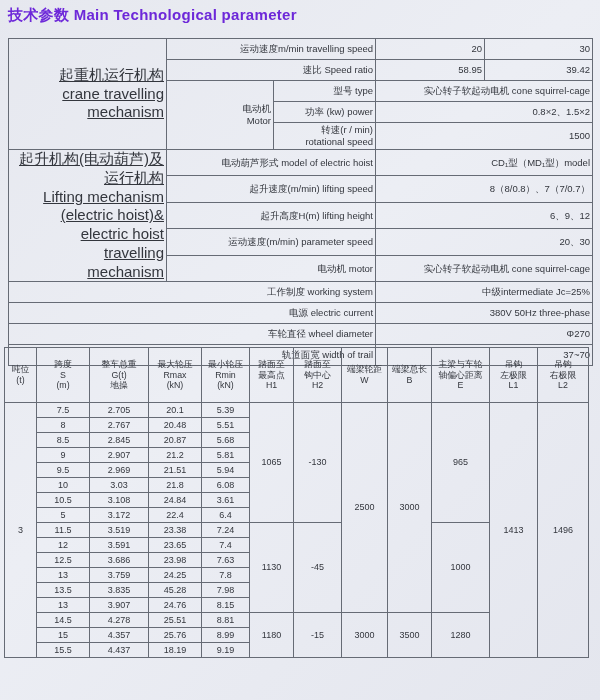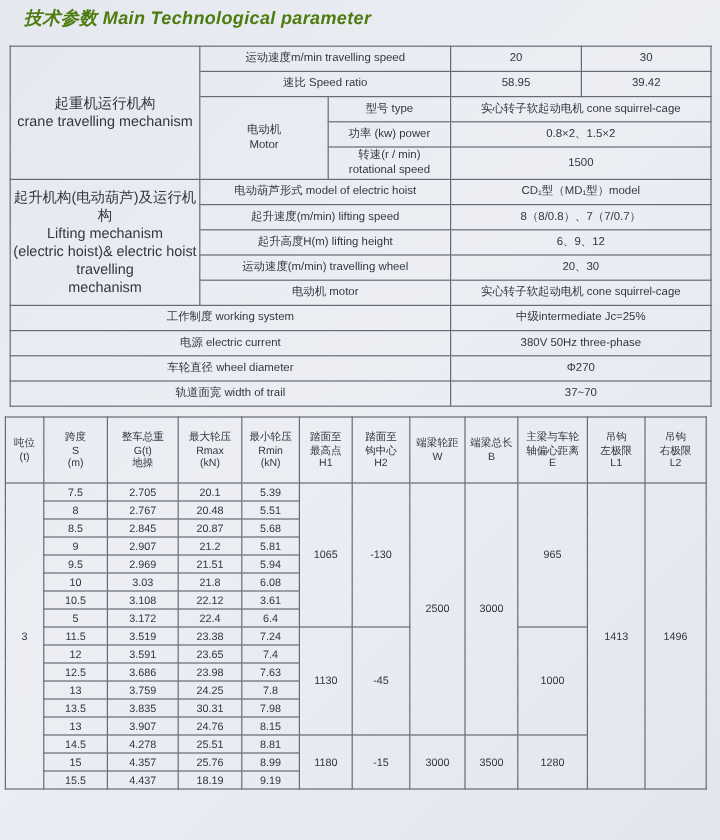--- a/index.html
+++ b/index.html
@@ -5,39 +5,39 @@
   html,body{margin:0;padding:0;}
   body{
     width:600px;height:700px;
     background:linear-gradient(135deg,#e6e8ef 0%,#eceef4 45%,#e4e6ee 100%);
     font-family:"Liberation Sans","DejaVu Sans",sans-serif;
     color:#2e3138;
     -webkit-font-smoothing:antialiased;
   }
   .page{position:relative;width:600px;height:700px;overflow:hidden;}
   .title{
-    position:absolute;left:20px;top:6px;
-    font-size:15px;font-weight:bold;color:#4d7c0f;letter-spacing:.3px;font-style:italic;
+    position:absolute;left:8px;top:6px;
+    font-size:15px;font-weight:bold;color:#6d28d9;letter-spacing:.3px;
   }
   table{border-collapse:collapse;table-layout:fixed;}
   td,th{
     border:1px solid #666b75;
     font-size:9.5px;font-weight:normal;
     text-align:center;vertical-align:middle;
     padding:0 2px;color:#33363d;
     overflow:hidden;
   }
   .param-table{position:absolute;left:8px;top:38px;width:584px;}
-  .param-table td,.param-table th{height:20px;line-height:1.25;}
+  .param-table td,.param-table th{height:20px;line-height:1.25;text-align:right;}
   .param-table .tall{height:26px;}
   .dim-table{position:absolute;left:4px;top:347px;width:584px;}
   .dim-table td,.dim-table th{height:14px;font-size:9px;line-height:1.2;padding:0 1px;}
   .dim-table th{height:54px;font-size:8.8px;}
   .ml{white-space:pre-line;}
-  .sec{font-size:12px;}
+  .sec{font-size:15px;text-decoration:underline;}
 </style>
 </head>
 <body>
 <div class="page">
 
   <div class="title">
     <span>技术参数</span>
     <span>Main Technological parameter</span>
   </div>
 
@@ -89,21 +89,21 @@
     </tr>
     <tr>
       <td colspan="2">起升速度(m/min)  lifting  speed</td>
       <td colspan="2">8（8/0.8）、7（7/0.7）</td>
     </tr>
     <tr>
       <td colspan="2">起升高度H(m) lifting  height</td>
       <td colspan="2">6、9、12</td>
     </tr>
     <tr>
-      <td colspan="2">运动速度(m/min) travelling wheel</td>
+      <td colspan="2">运动速度(m/min) parameter speed</td>
       <td colspan="2">20、30</td>
     </tr>
     <tr>
       <td colspan="2">电动机 motor</td>
       <td colspan="2">实心转子软起动电机 cone squirrel-cage</td>
     </tr>
 
     <tr>
       <td colspan="3">工作制度 working system</td>
       <td colspan="2">中级intermediate  Jc=25%</td>
@@ -215,21 +215,21 @@
     </tr>
     <tr>
       <td>10</td>
       <td>3.03</td>
       <td>21.8</td>
       <td>6.08</td>
     </tr>
     <tr>
       <td>10.5</td>
       <td>3.108</td>
-      <td>22.12</td>
+      <td>24.84</td>
       <td>3.61</td>
     </tr>
     <tr>
       <td>5</td>
       <td>3.172</td>
       <td>22.4</td>
       <td>6.4</td>
     </tr>
     <tr>
       <td>11.5</td>
@@ -254,21 +254,21 @@
     </tr>
     <tr>
       <td>13</td>
       <td>3.759</td>
       <td>24.25</td>
       <td>7.8</td>
     </tr>
     <tr>
       <td>13.5</td>
       <td>3.835</td>
-      <td>30.31</td>
+      <td>45.28</td>
       <td>7.98</td>
     </tr>
     <tr>
       <td>13</td>
       <td>3.907</td>
       <td>24.76</td>
       <td>8.15</td>
     </tr>
     <tr>
       <td>14.5</td>

